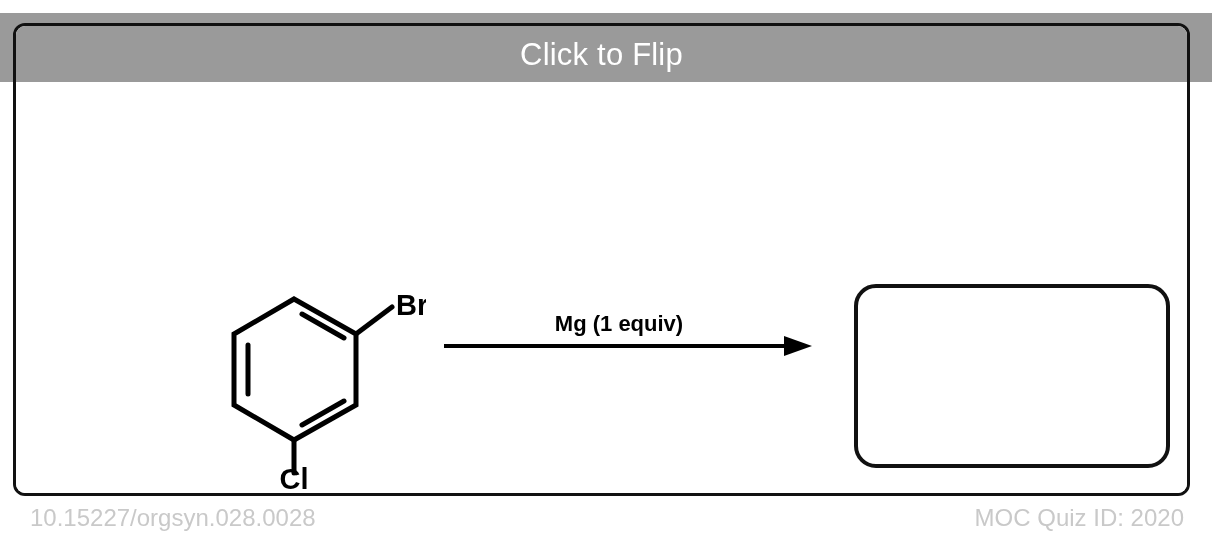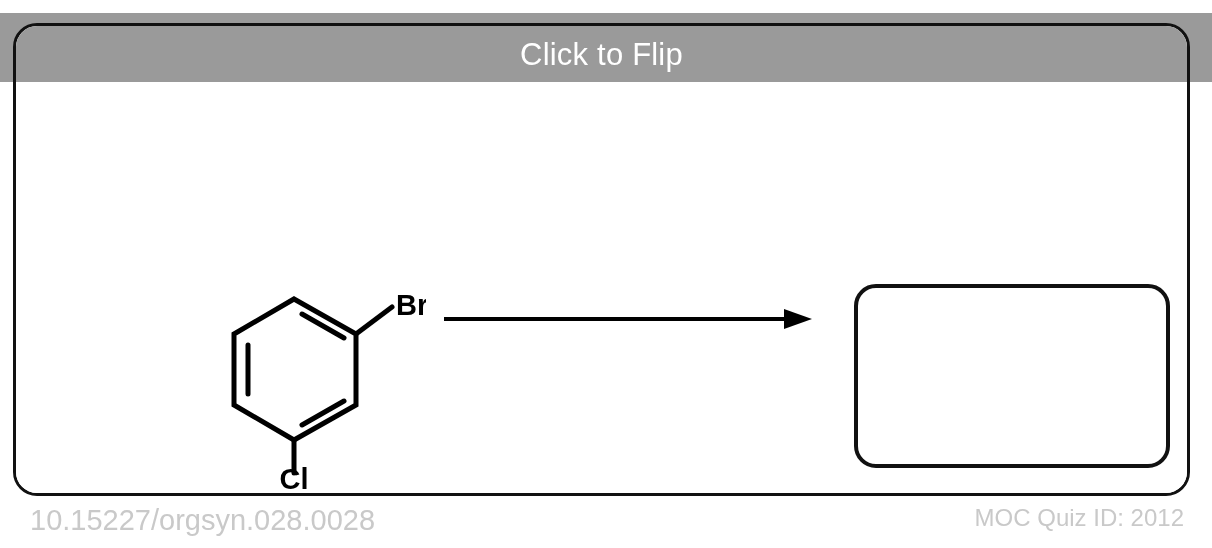--- a/index.html
+++ b/index.html
@@ -26,21 +26,21 @@
   }
 
   
   .card {
     position: absolute;
     left: 13px;
     top: 23px;
     width: 1177px;
     height: 473px;
     border: 3px solid #111111;
-    border-radius: 24px;
+    border-radius: 12px;
     background: #ffffff;
     box-sizing: border-box;
     overflow: hidden;
   }
 
   .card-header {
     position: absolute;
     left: 0;
     top: 0;
     width: 100%;
@@ -166,21 +166,21 @@
     position: absolute;
     left: 0;
     top: 502px;
     width: 1212px;
     height: 46px;
   }
   .footer-left {
     position: absolute;
     left: 30px;
     top: 2px;
-    font-size: 29px;
+    font-size: 24px;
     color: #c9c9c9;
     white-space: nowrap;
   }
   .footer-right {
     position: absolute;
     right: 28px;
     top: 2px;
     font-size: 24px;
     color: #c9c9c9;
     white-space: nowrap;
@@ -217,28 +217,29 @@
 
         <line x1="140" y1="57" x2="176" y2="30" stroke="#000" stroke-width="5" stroke-linecap="round"></line>
 
         <line x1="78" y1="163" x2="78" y2="196" stroke="#000" stroke-width="5" stroke-linecap="round"></line>
 
         <text x="180" y="30" font-family="Liberation Sans, sans-serif" font-size="29" font-weight="bold" fill="#000" dominant-baseline="middle">Br</text>
         <text x="78" y="212" font-family="Liberation Sans, sans-serif" font-size="29" font-weight="bold" fill="#000" text-anchor="middle">Cl</text>
       </svg>
 
       <div class="arrow-block">
+        <div class="reagent-top">Mg (1 equiv)</div>
         <div class="arrow">
           <div class="arrow-line"></div>
           <div class="arrow-head"></div>
         </div>
       </div>
 
       <div class="answer-box"></div>
 
     </div>
   </div>
 </div>
 
 <div class="footer">
   <span class="footer-left">10.15227/orgsyn.028.0028</span>
-  <span class="footer-right">MOC Quiz ID: 2012</span>
+  <span class="footer-right">MOC Quiz ID: 2020</span>
 </div>
 
 </body></html>

